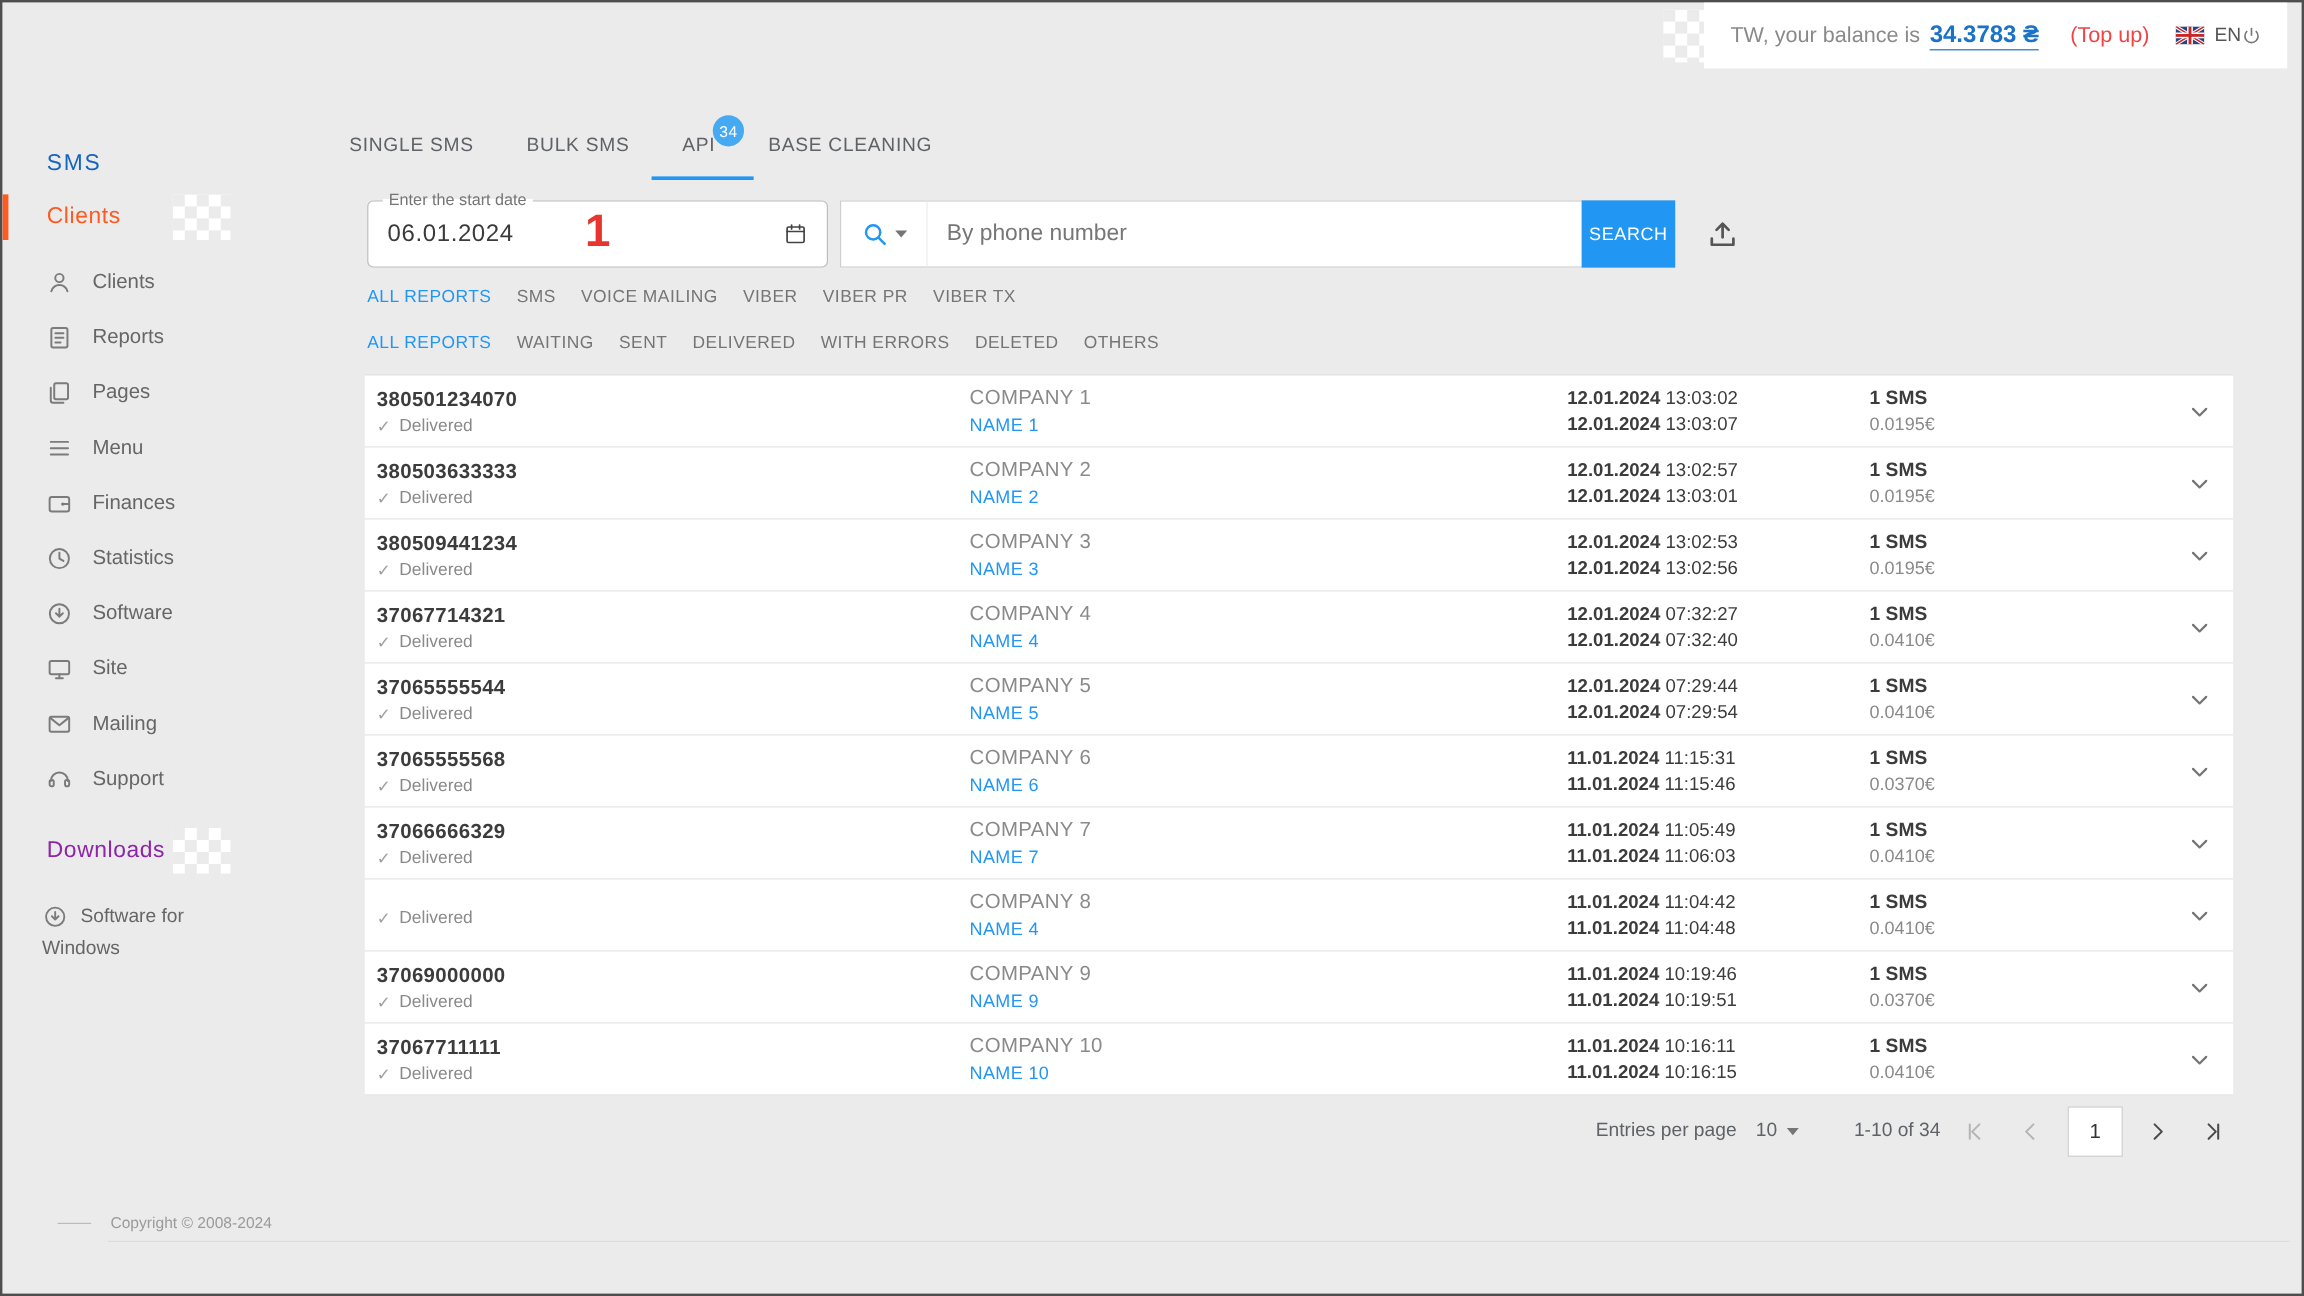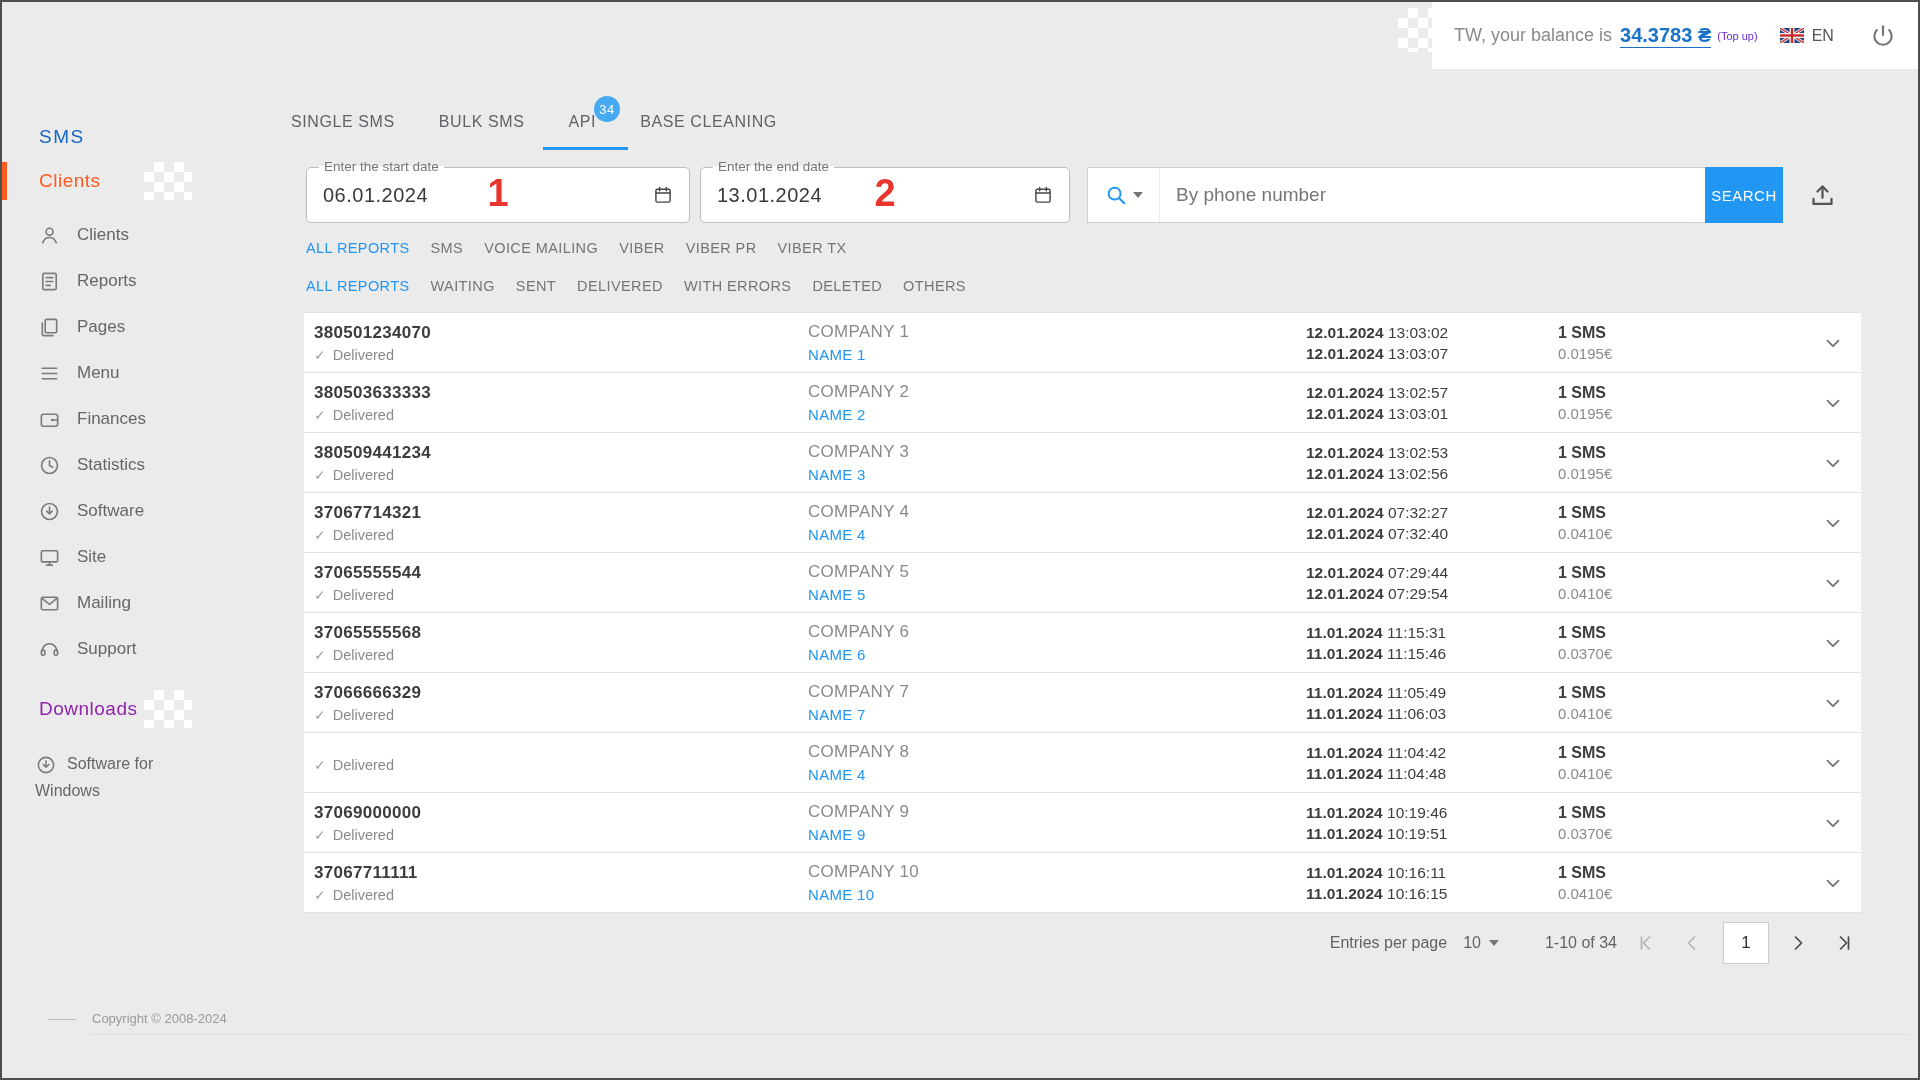--- a/index.html
+++ b/index.html
@@ -3,25 +3,25 @@
 <meta charset="utf-8">
 <style>
   * { box-sizing: border-box; }
   html,body { margin:0; padding:0; }
   body { width:1920px; height:1080px; background:#ebebeb; font-family:"Liberation Sans", sans-serif; overflow:hidden; }
   .screen { position:relative; width:1920px; height:1080px; border:2px solid #4e4e4e; background:#ebebeb; overflow:hidden; }
 
   .checker { background-image: conic-gradient(#fff 0 25%, transparent 0 50%, #fff 0 75%, transparent 0); background-size:20px 20px; }
 
   
-  .topbar { position:absolute; top:0; right:0; width:486px; height:67px; background:#fff; display:flex; align-items:center; z-index:6; }
+  .topbar { position:absolute; top:0; right:12px; width:486px; height:55px; background:#fff; display:flex; align-items:center; z-index:6; }
   .topbar .topbar-checker { position:absolute; left:-34px; top:6px; width:34px; height:44px; }
   .balance-prefix { margin-left:22px; font-size:18px; color:#8a8a8a; white-space:nowrap; }
   .balance-amount { color:#1a73c7; font-weight:bold; font-size:20px; border-bottom:1px solid #1a73c7; margin:0 6px 0 8px; white-space:nowrap; cursor:pointer; }
-  .topup { color:#6d28d9; font-size:11px; white-space:nowrap; cursor:pointer; }
+  .topup { color:#ef4444; font-size:18px; white-space:nowrap; cursor:pointer;margin-left:20px; }
   .flag { margin-left:22px; display:inline-flex; width:24px; height:15px; cursor:pointer; }
   .lang { margin-left:8px; font-size:16px; color:#555; cursor:pointer; }
   .power { margin-left:auto; margin-right:22px; width:26px; height:26px; color:#777; cursor:pointer; }
 
   
   .sidebar { position:absolute; left:0; top:0; width:285px; height:100%; }
   .side-sms { position:absolute; top:124px; left:37px; font-size:19px; letter-spacing:1.5px; color:#1565c0; cursor:pointer; }
   .side-clients { position:absolute; top:160px; left:0; width:100%; height:38px; line-height:38px; border-left:5px solid #ff5a1f; padding-left:32px; font-size:19px; letter-spacing:.5px; color:#ff5a1f; cursor:pointer; }
   .clients-checker { position:absolute; top:160px; left:142px; width:48px; height:38px; }
   .nav { position:absolute; top:210px; left:0; width:100%; }
@@ -254,29 +254,20 @@
     <div class="controls">
       <div class="datefield">
         <span class="dlabel">Enter the start date</span>
         <span class="dvalue">06.01.2024</span>
         <span class="cal svg-slot"><svg viewBox="0 0 24 24" width="100%" height="100%" fill="none" stroke="currentColor" stroke-width="1.7" stroke-linecap="round" stroke-linejoin="round">
               <rect x="3.5" y="5" width="17" height="15.5" rx="1.5"></rect>
               <path d="M3.5 9.5h17M8 3v4M16 3v4"></path>
             </svg></span>
         <span class="annot">1</span>
       </div>
-      <div class="datefield end">
-        <span class="dlabel">Enter the end date</span>
-        <span class="dvalue">13.01.2024</span>
-        <span class="cal svg-slot"><svg viewBox="0 0 24 24" width="100%" height="100%" fill="none" stroke="currentColor" stroke-width="1.7" stroke-linecap="round" stroke-linejoin="round">
-              <rect x="3.5" y="5" width="17" height="15.5" rx="1.5"></rect>
-              <path d="M3.5 9.5h17M8 3v4M16 3v4"></path>
-            </svg></span>
-        <span class="annot">2</span>
-      </div>
       <div class="search-group">
         <div class="search-select">
           <span class="mag svg-slot"><svg viewBox="0 0 24 24" width="100%" height="100%" fill="none" stroke="currentColor" stroke-width="2.2" stroke-linecap="round">
                 <circle cx="10.5" cy="10.5" r="6.5"></circle>
                 <path d="M15.5 15.5L21 21"></path>
               </svg></span>
           <span class="caret"></span>
         </div>
         <input class="search-input" type="text" placeholder="By phone number" style="">
         <button class="search-btn">SEARCH</button>

